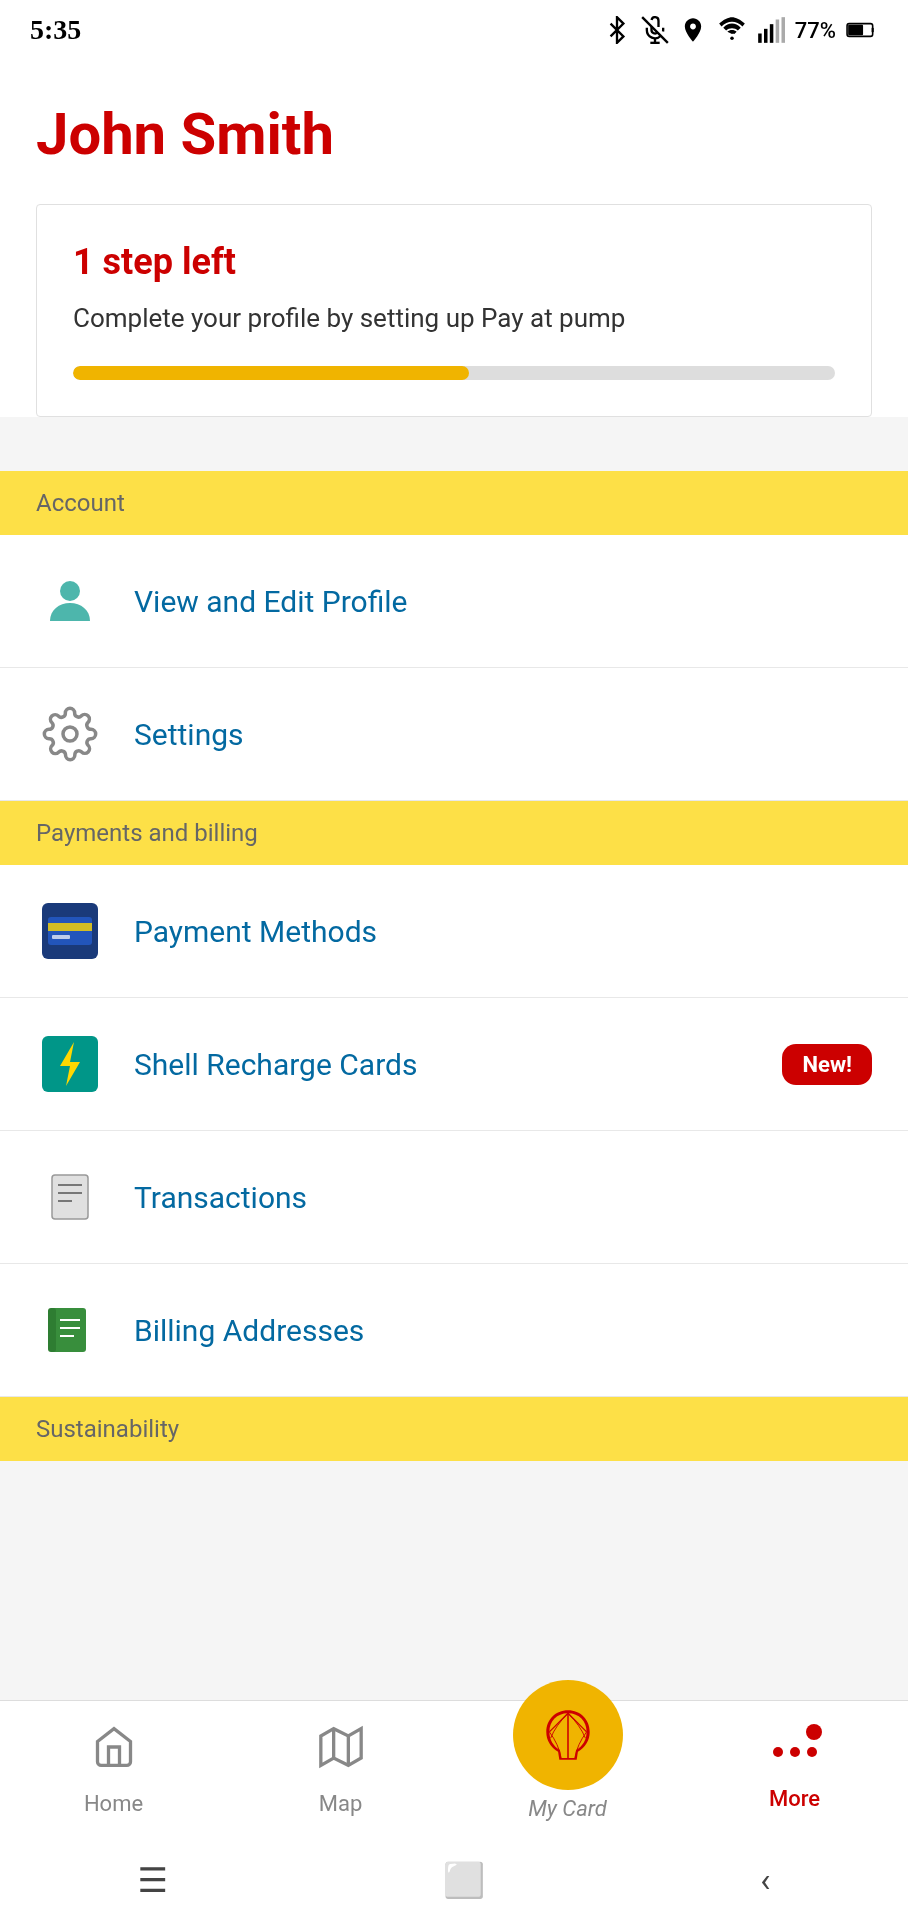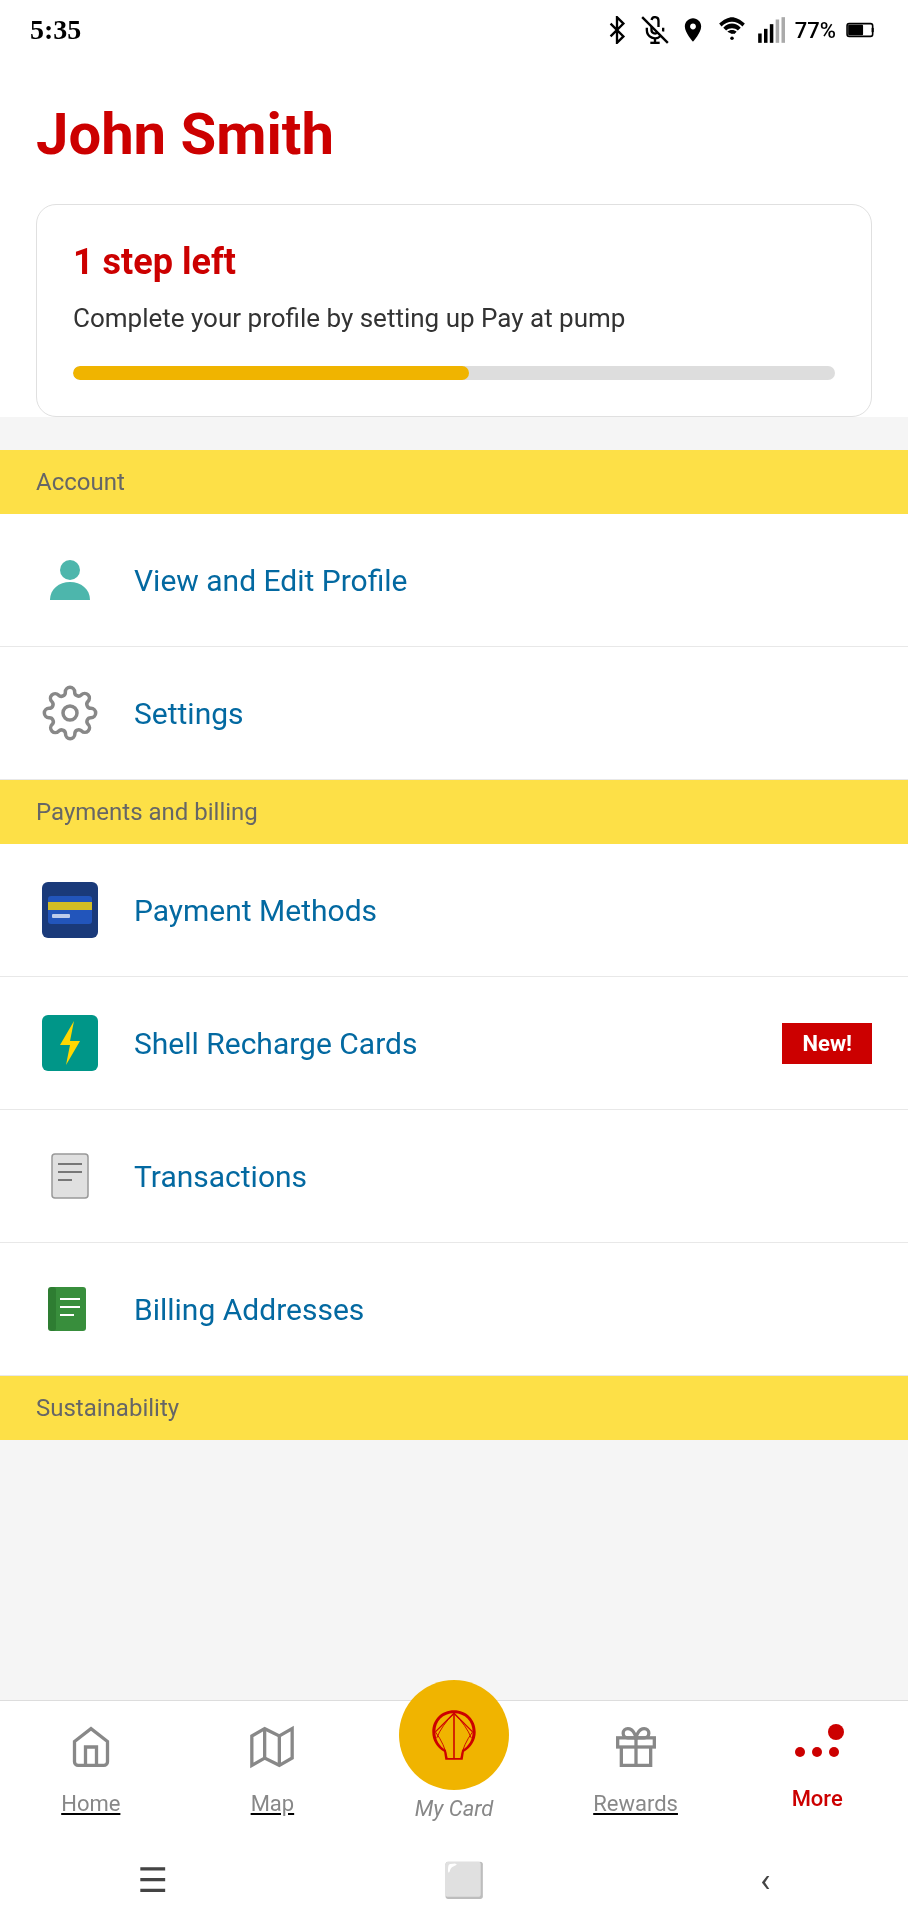--- a/index.html
+++ b/index.html
@@ -50,23 +50,23 @@
     .user-name {
       font-size: 58px;
       font-weight: 700;
       color: #cc0000;
       margin-bottom: 36px;
     }
 
     
     .profile-card {
       border: 1.5px solid #e0e0e0;
-      border-radius: 20px;
+      border-radius: 4px;
       padding: 36px 36px 36px 36px;
-      margin-bottom: 33px;
+      margin-bottom: 54px;
     }
     .profile-card-title {
       font-size: 36px;
       font-weight: 700;
       color: #cc0000;
       margin-bottom: 16px;
     }
     .profile-card-desc {
       font-size: 26px;
       color: #333;
@@ -119,21 +119,21 @@
       font-weight: 400;
     }
     .badge-new {
       position: absolute;
       right: 36px;
       background: #cc0000;
       color: #fff;
       font-size: 22px;
       font-weight: 700;
       padding: 8px 20px;
-      border-radius: 0;
+      border-radius: 14px;
     }
 
     
     .bottom-nav {
       position: fixed;
       bottom: 80px;
       left: 0;
       width: 908px;
       height: 140px;
       background: #fff;
@@ -142,21 +142,20 @@
       align-items: center;
       justify-content: space-around;
     }
     .nav-item {
       display: flex;
       flex-direction: column;
       align-items: center;
       gap: 22px;
       flex: 1;
       cursor: pointer;
-      text-decoration: underline;
     }
     .nav-label {
       font-size: 22px;
       color: #888;
     }
 
     
     .nav-center-btn {
       width: 110px;
       height: 110px;
@@ -377,30 +376,20 @@
         <path d="M50 15 Q65 30 80 45" stroke="#cc0000" stroke-width="2" fill="none"></path>
         <path d="M50 15 Q30 35 22 55" stroke="#cc0000" stroke-width="1.5" fill="none"></path>
         <path d="M50 15 Q70 35 78 55" stroke="#cc0000" stroke-width="1.5" fill="none"></path>
         <path d="M39 87 Q35 65 20 45" stroke="#cc0000" stroke-width="1.5" fill="none"></path>
         <path d="M61 87 Q65 65 80 45" stroke="#cc0000" stroke-width="1.5" fill="none"></path>
       </svg>
     </div>
     <span class="nav-label" style="margin-top:6px;font-style:italic;">My Card</span>
   </div>
 
-  <div class="nav-item">
-    <svg width="44" height="44" viewBox="0 0 24 24" fill="none" stroke="#888" stroke-width="1.8">
-      <polyline points="20 12 20 22 4 22 4 12"></polyline>
-      <rect x="2" y="7" width="20" height="5"></rect>
-      <line x1="12" y1="22" x2="12" y2="7"></line>
-      <path d="M12 7H7.5a2.5 2.5 0 0 1 0-5C11 2 12 7 12 7z"></path>
-      <path d="M12 7h4.5a2.5 2.5 0 0 0 0-5C13 2 12 7 12 7z"></path>
-    </svg>
-    <span class="nav-label">Rewards</span>
-  </div>
 
   <div class="nav-more-wrapper">
     <div style="position:relative; display:flex; align-items:center; justify-content:center; width:50px; height:44px;">
       <div class="dots-icon">
         <div class="dot" style="background:#cc0000;"></div>
         <div class="dot" style="background:#cc0000;"></div>
         <div class="dot" style="background:#cc0000;"></div>
       </div>
       <div style="width:16px;height:16px;background:#cc0000;border-radius:50%;position:absolute;top:-6px;right:-2px;"></div>
     </div>

